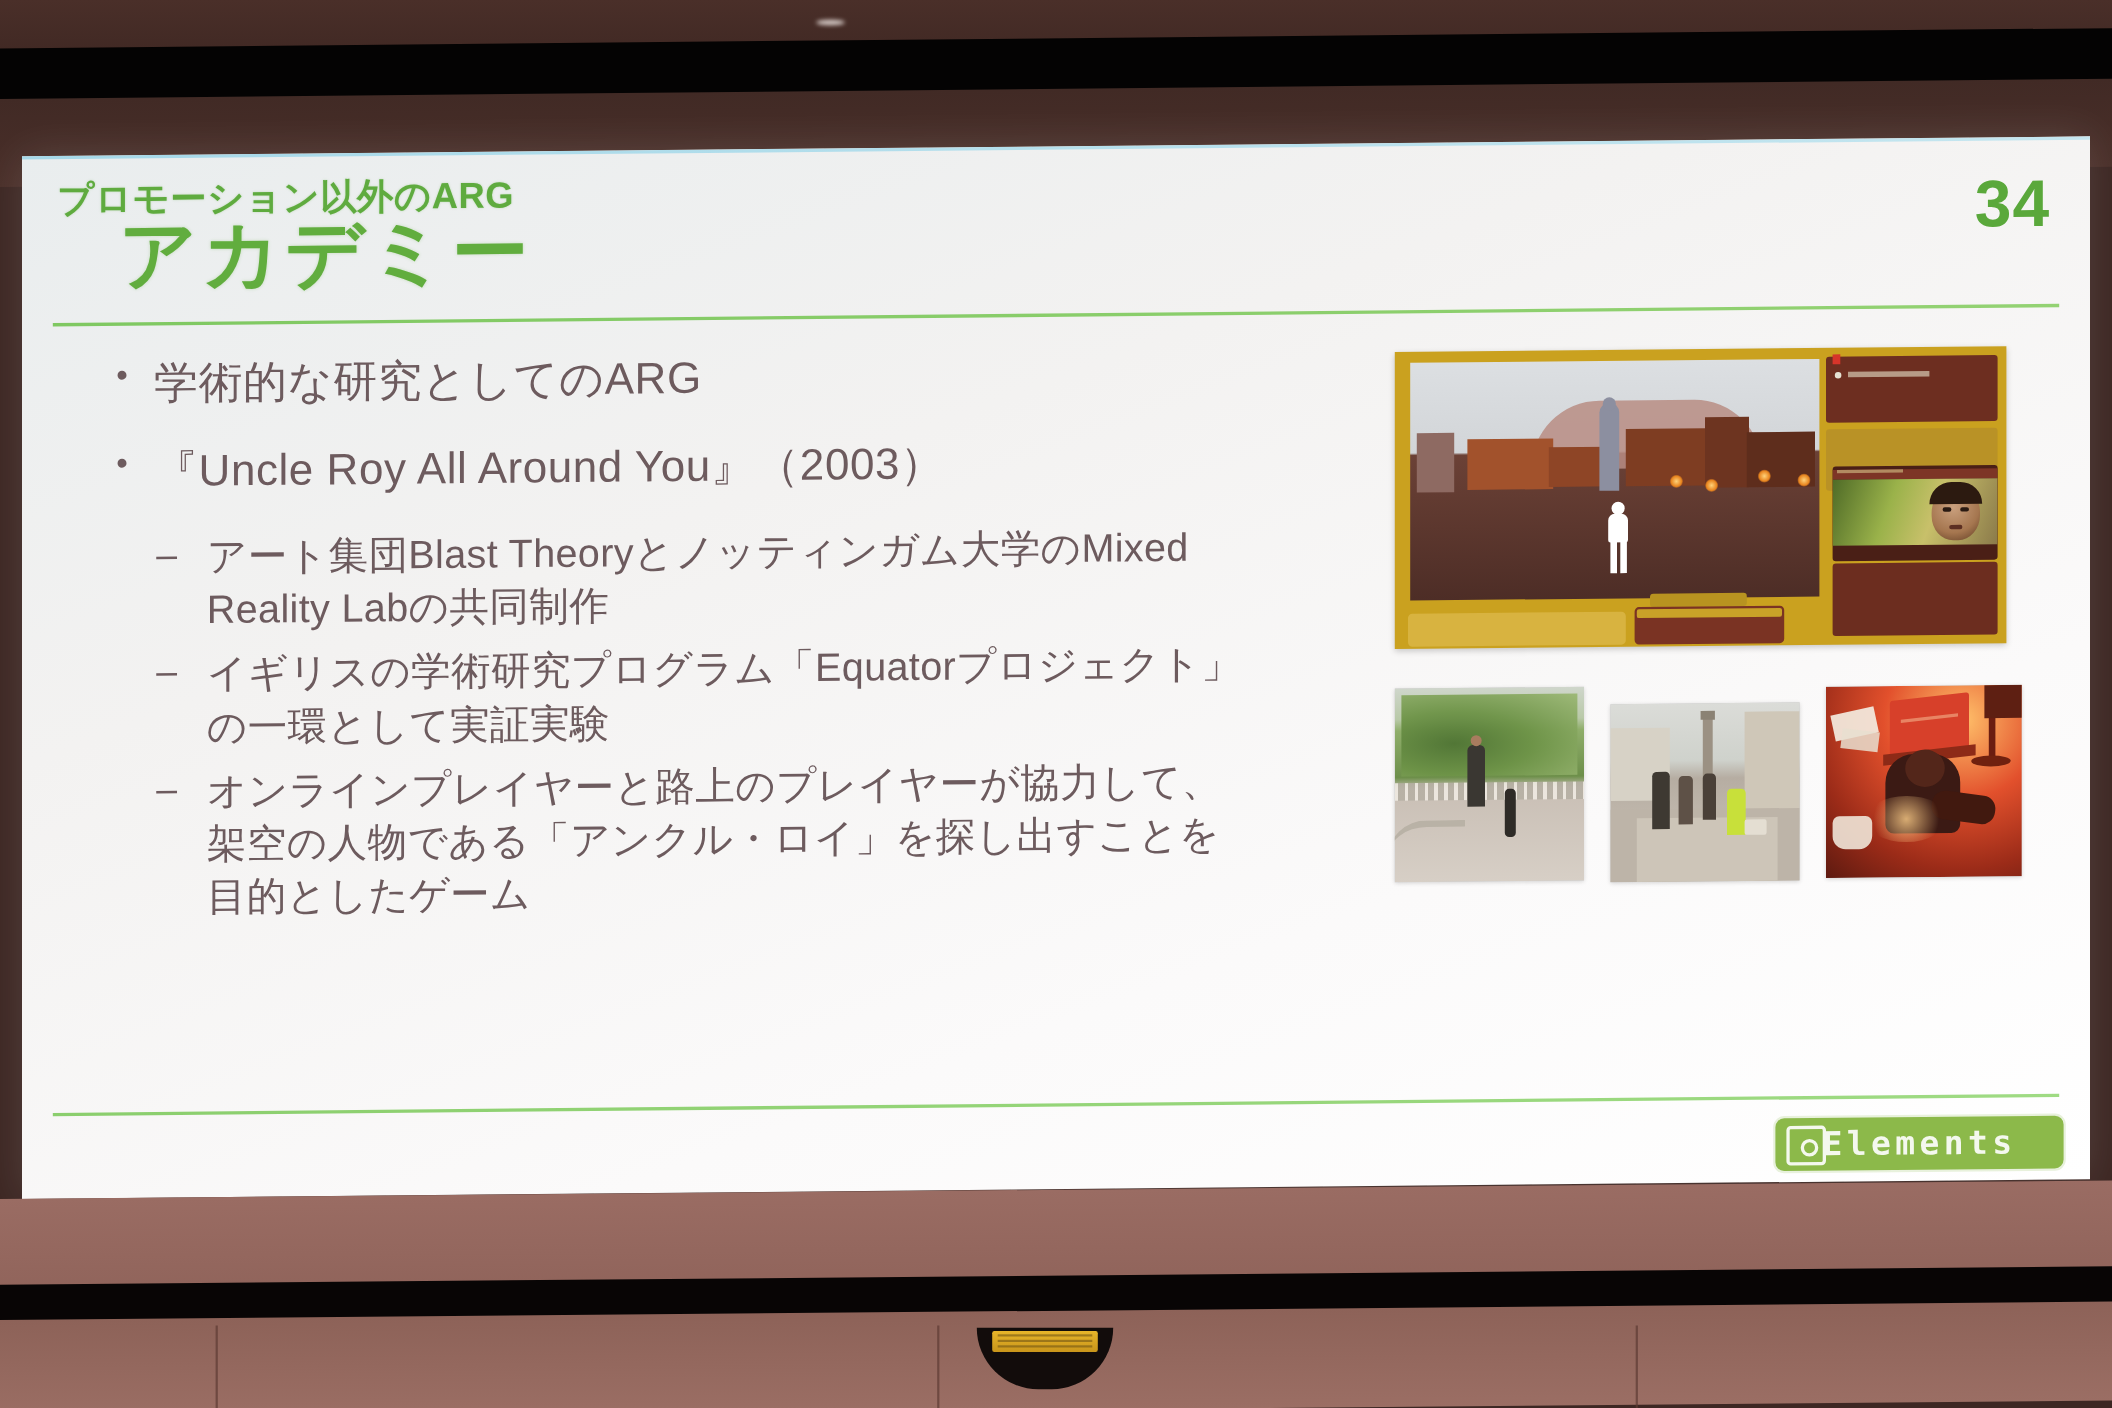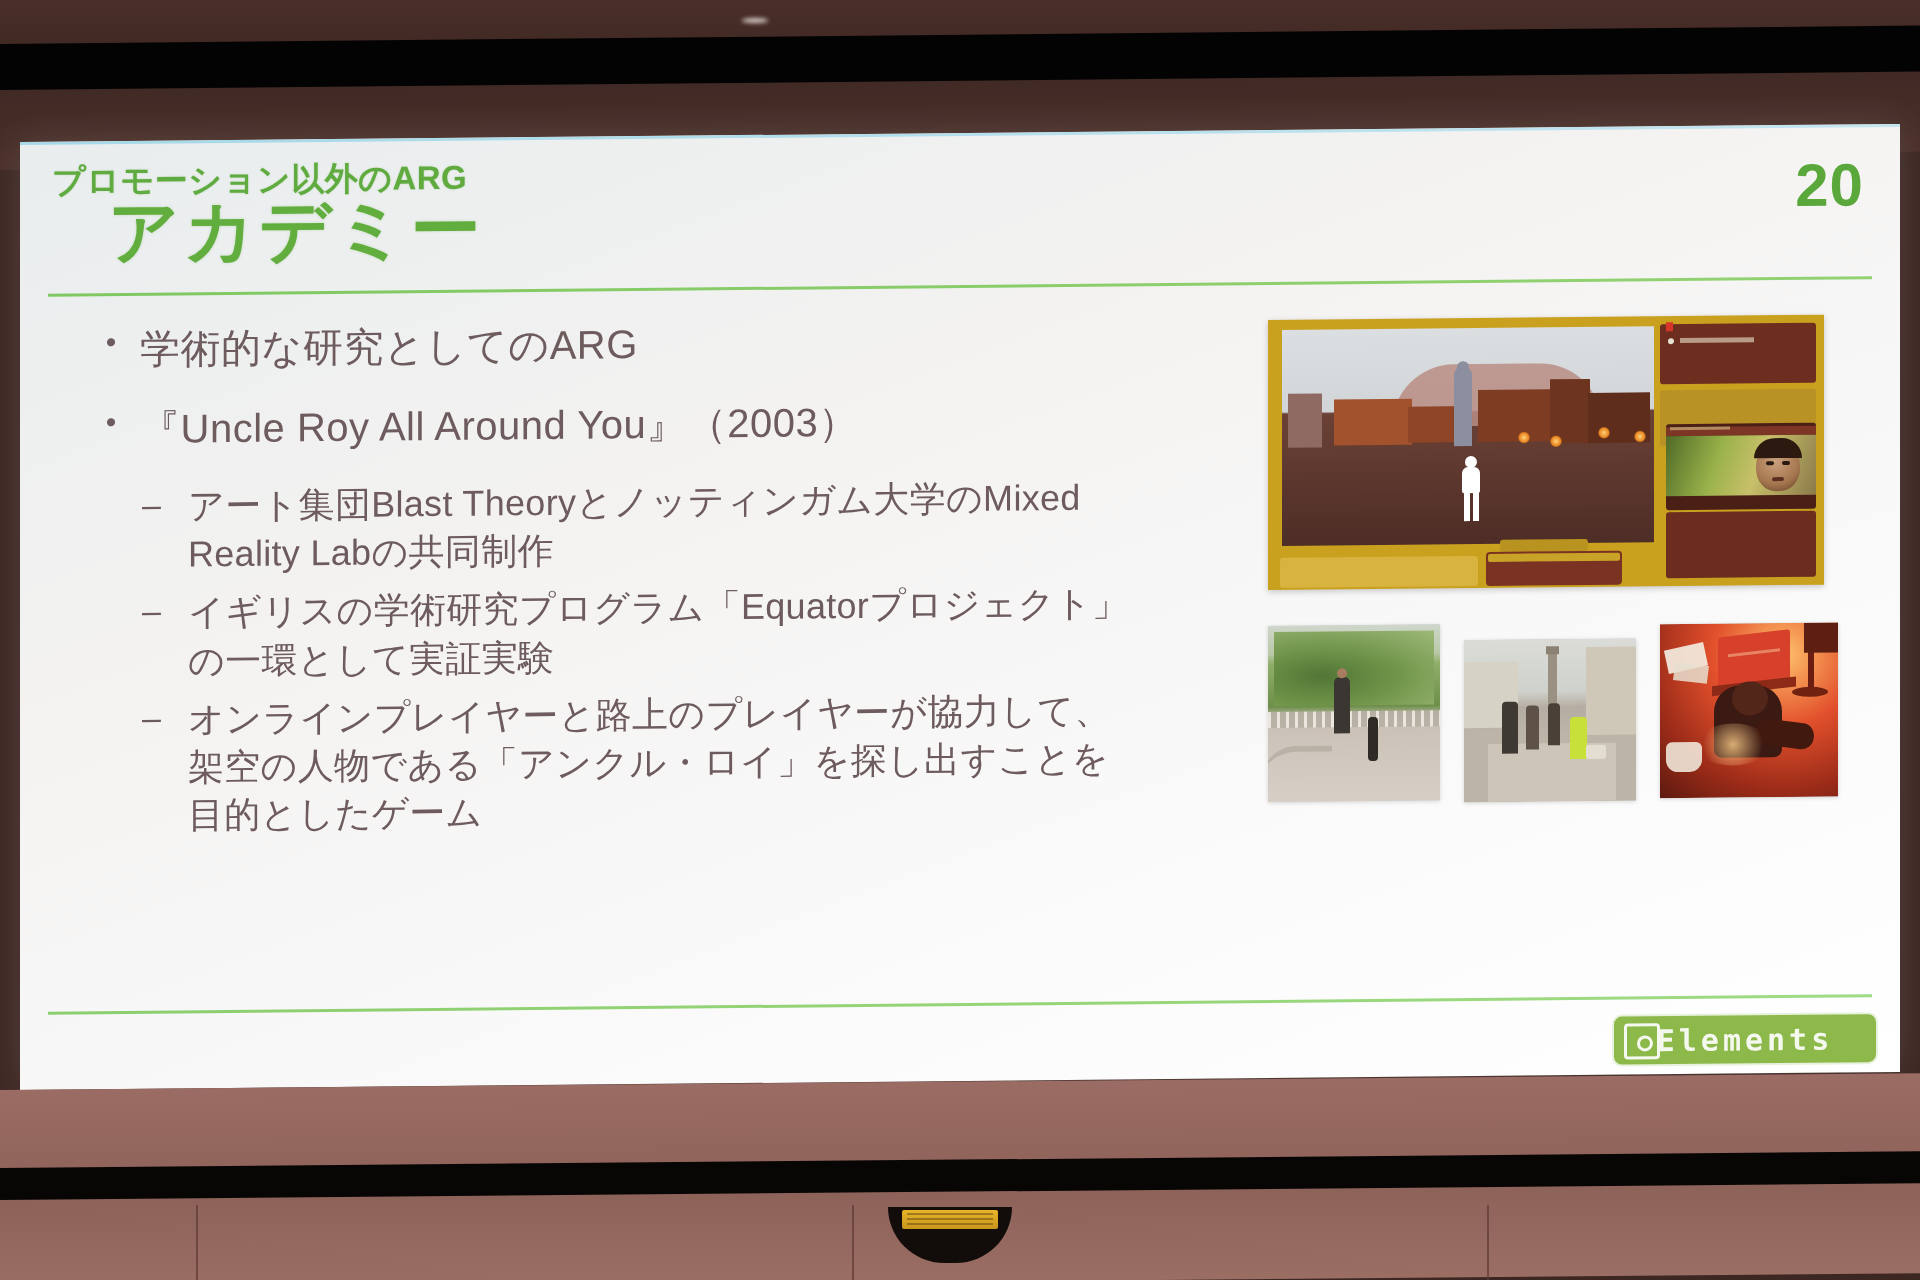--- a/index.html
+++ b/index.html
@@ -195,21 +195,21 @@
   <div class="wall-band" id="wall-top"></div>
   <div class="wall-band" id="dark-gap-top"></div>
   <div class="wall-band" id="wall-upper"></div>
   <div id="highlight-dot"></div>
 
   <div id="slide">
     <div id="slide-edge"></div>
 
     <div id="eyebrow">プロモーション以外のARG</div>
     <div id="deck-title">アカデミー</div>
-    <div id="slide-number">20</div>
+    <div id="slide-number">34</div>
 
     <div id="rule-top"></div>
 
     <div id="content">
 
       <div class="b1">
         <div class="dot">•</div>
         <div class="txt">学術的な研究としてのARG</div>
       </div>
 

